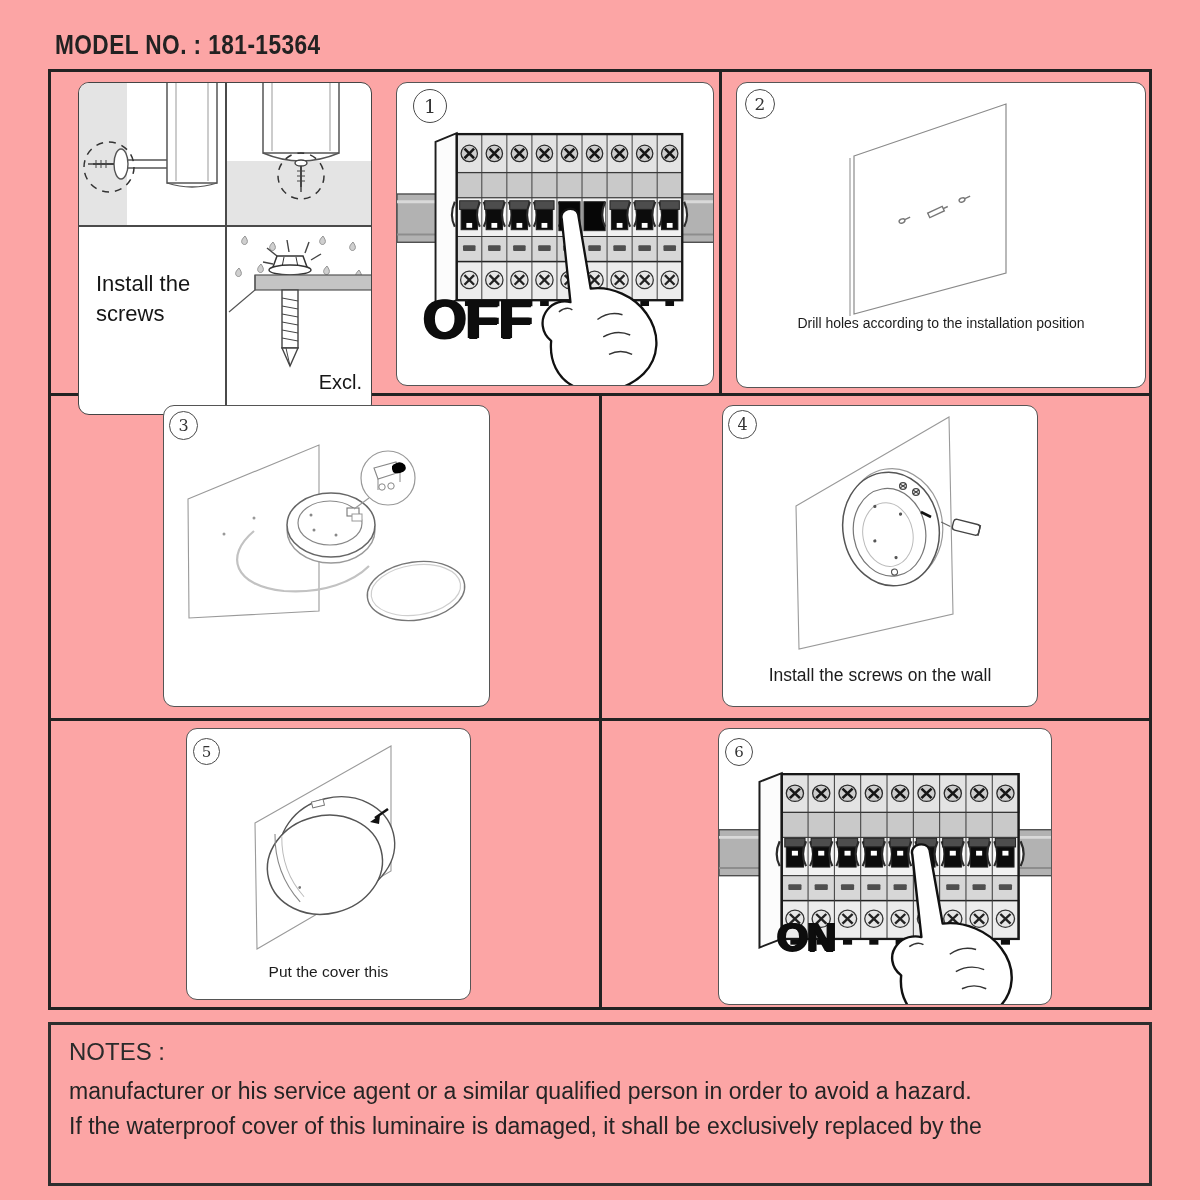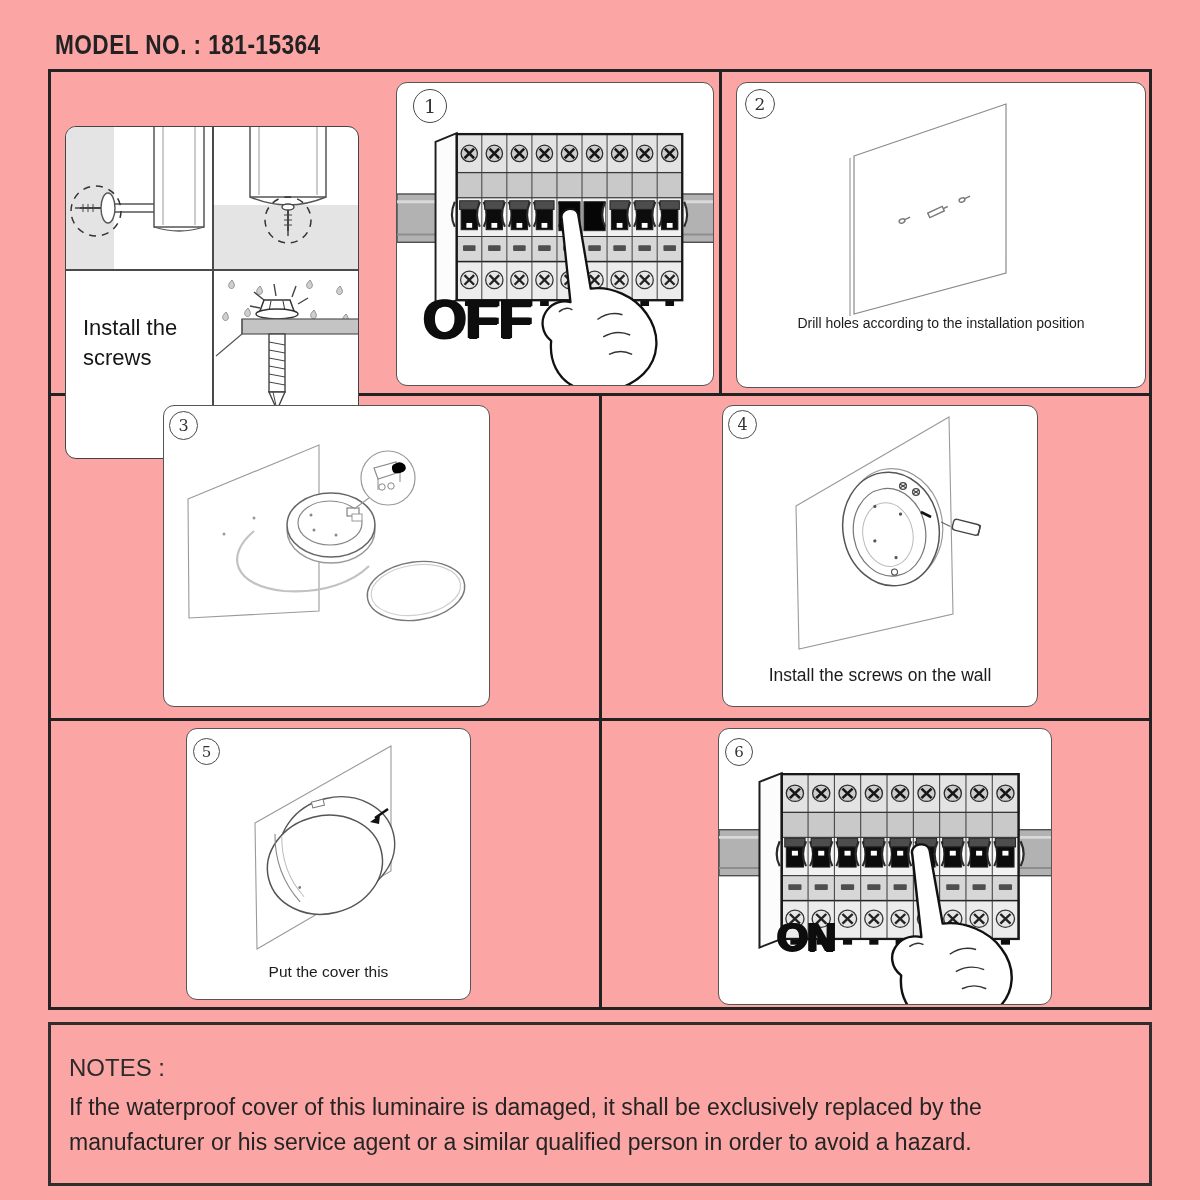--- a/index.html
+++ b/index.html
@@ -12,40 +12,40 @@
   .panel{position:absolute;border:1.4px solid #555;border-radius:11px;background:#fff;overflow:hidden;box-sizing:border-box;}
   .stepnum{position:absolute;border:1.5px solid #4a4a4a;border-radius:50%;display:flex;align-items:center;justify-content:center;
            font-family:"DejaVu Serif",serif;color:#333;background:#fff;z-index:5;}
   .caption{position:absolute;left:0;right:0;text-align:center;color:#1c1c1c;z-index:4;}
   .heavy{font-weight:700;color:#0d0d0d;text-shadow:1.6px 0 currentColor,-1.6px 0 currentColor,0 1px currentColor;
          font-family:"Liberation Sans",sans-serif;position:absolute;z-index:6;letter-spacing:-1px;}
   .kitgrid-line{position:absolute;background:#4a4a4a;}
   .kit-caption{position:absolute;left:17px;top:44px;width:118px;font-size:22px;line-height:30px;color:#161616;}
   .excl{position:absolute;right:9px;bottom:20px;font-size:20px;color:#161616;}
   .notes{position:absolute;left:48px;top:1022px;width:1104px;height:164px;border:3px solid #2e2e2e;
-         box-sizing:border-box;padding:29px 18px;}
+         box-sizing:border-box;padding:13px 18px;}
   .notes-heading{font-size:24px;color:#2b2b2b;margin-bottom:8px;}
   .notes-line{font-size:23px;line-height:35px;color:#242424;}
   svg{display:block;}
 </style>
 </head>
 <body>
 
 <div class="page">
 
   <div class="model-no">MODEL NO. : 181-15364</div>
 
   <div class="grid">
 
     <div class="hline" style="left:0;top:321px;width:100%;height:3px;"></div>
     <div class="hline" style="left:0;top:646px;width:100%;height:3px;"></div>
     <div class="vline" style="left:668px;top:0;width:3px;height:321px;"></div>
     <div class="vline" style="left:548px;top:324px;width:3px;height:611px;"></div>
 
-    <div class="panel" style="left:14px;top:10px;width:294px;height:333px;border-color:#444;margin-top:44px;">
+    <div class="panel" style="left:27px;top:10px;width:294px;height:333px;border-color:#444;">
       <div class="kitgrid-line" style="left:146px;top:0;width:1.5px;height:100%;"></div>
       <div class="kitgrid-line" style="left:0;top:142px;width:100%;height:1.5px;"></div>
 
       <svg style="position:absolute;left:0;top:0;" width="146" height="142" viewBox="0 0 146 142">
         <rect x="0" y="0" width="48" height="142" fill="#e4e4e4"></rect>
         <rect x="88" y="-4" width="50" height="104" fill="#ffffff" stroke="#555" stroke-width="1.5"></rect>
         <line x1="97" y1="-2" x2="97" y2="98" stroke="#aaa" stroke-width="1.2"></line>
         <line x1="129" y1="-2" x2="129" y2="98" stroke="#aaa" stroke-width="1.2"></line>
         <path d="M 88,100 q 25,8 50,0" fill="none" stroke="#555" stroke-width="1.3"></path>
         <line x1="47" y1="77" x2="88" y2="77" stroke="#555" stroke-width="1.4"></line>
@@ -335,17 +335,17 @@
           <rect x="62" y="26" width="234" height="172" fill="none" stroke="#181818" stroke-width="2.4"></rect>
         </g>
         <use href="#hand-point" transform="translate(20,-10)"></use>
       </svg>
       <div class="heavy" style="left:58px;bottom:44px;font-size:40px;margin-top:36px;">ON</div>
     </div>
   </div>
 
   <div class="notes">
     <div class="notes-heading">NOTES :</div>
+    <div class="notes-line">manufacturer or his service agent or a similar qualified person in order to avoid a hazard.</div>
     <div class="notes-line">If the waterproof cover of this luminaire is damaged, it shall be exclusively replaced by the</div>
-    <div class="notes-line">manufacturer or his service agent or a similar qualified person in order to avoid a hazard.</div>
   </div>
 
 </div>
 
 </body></html>

